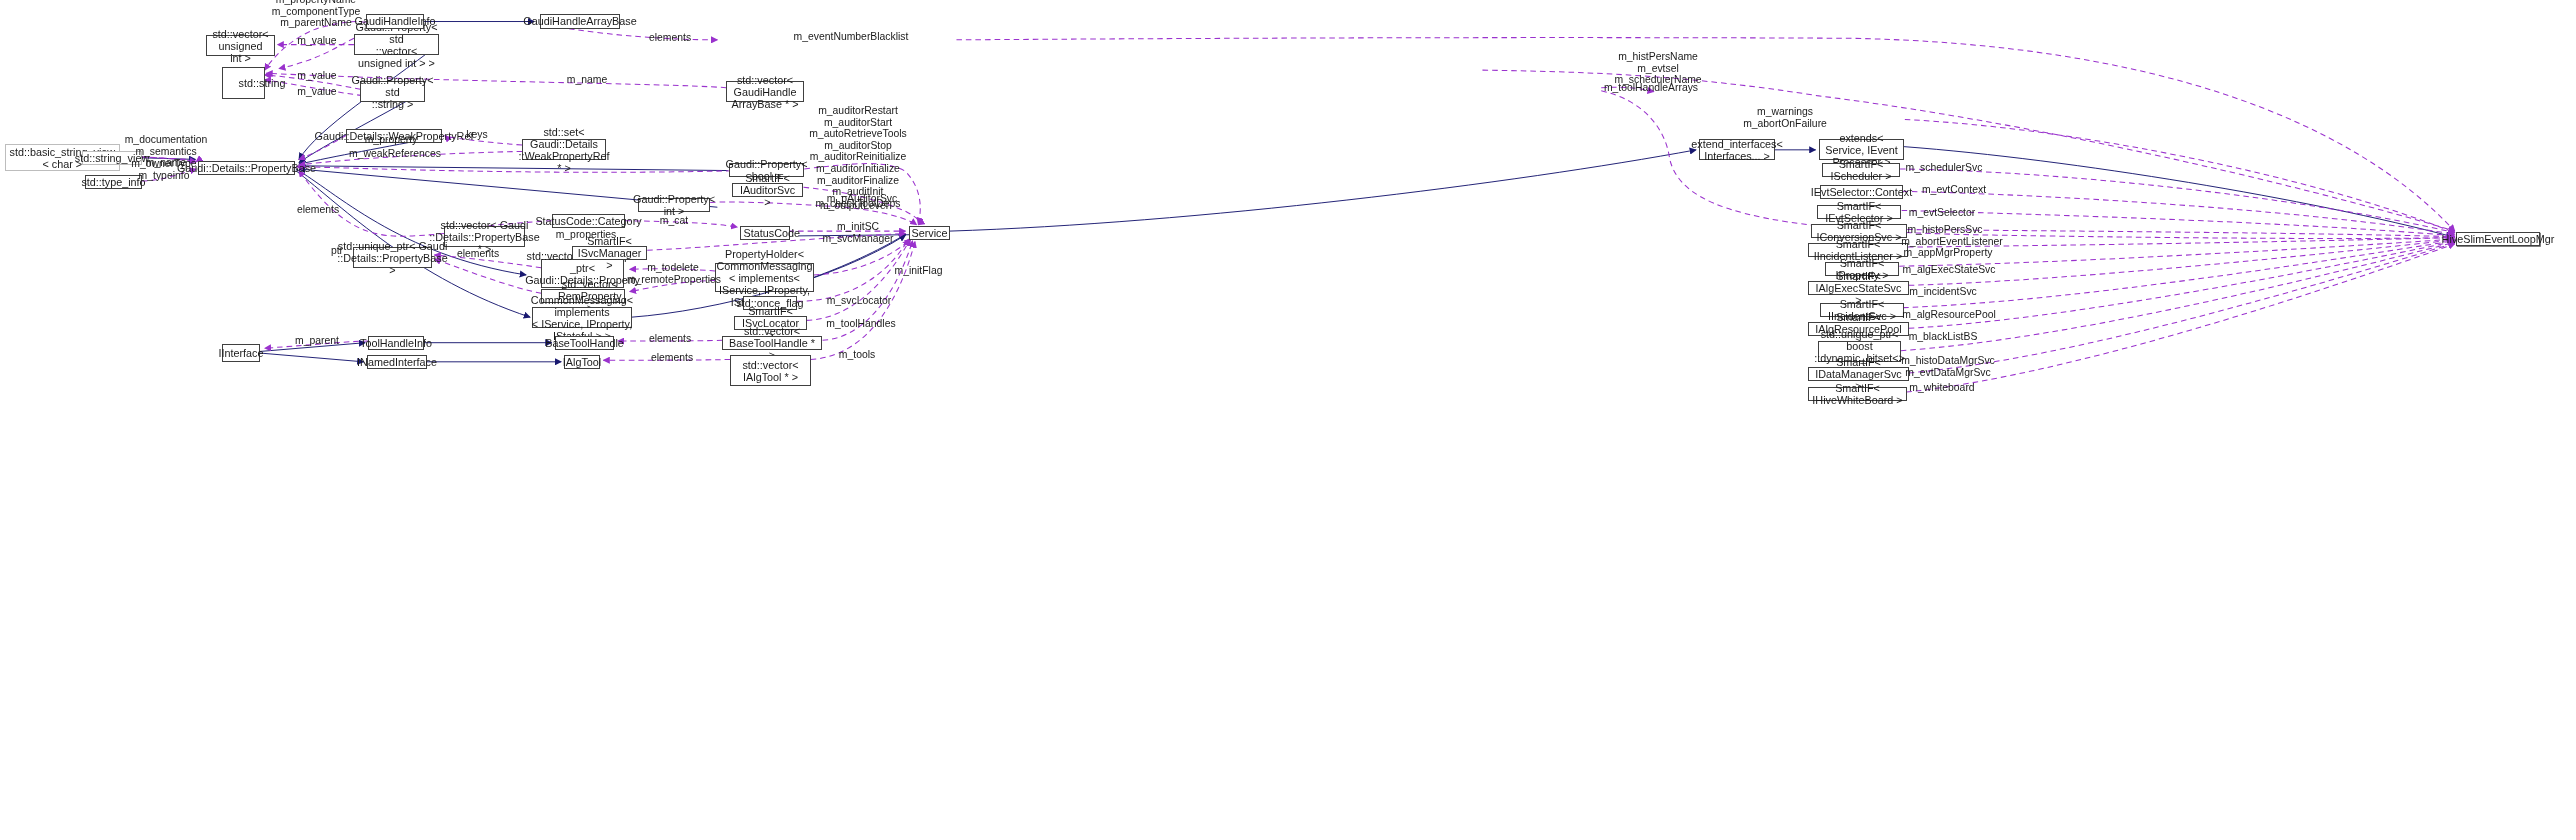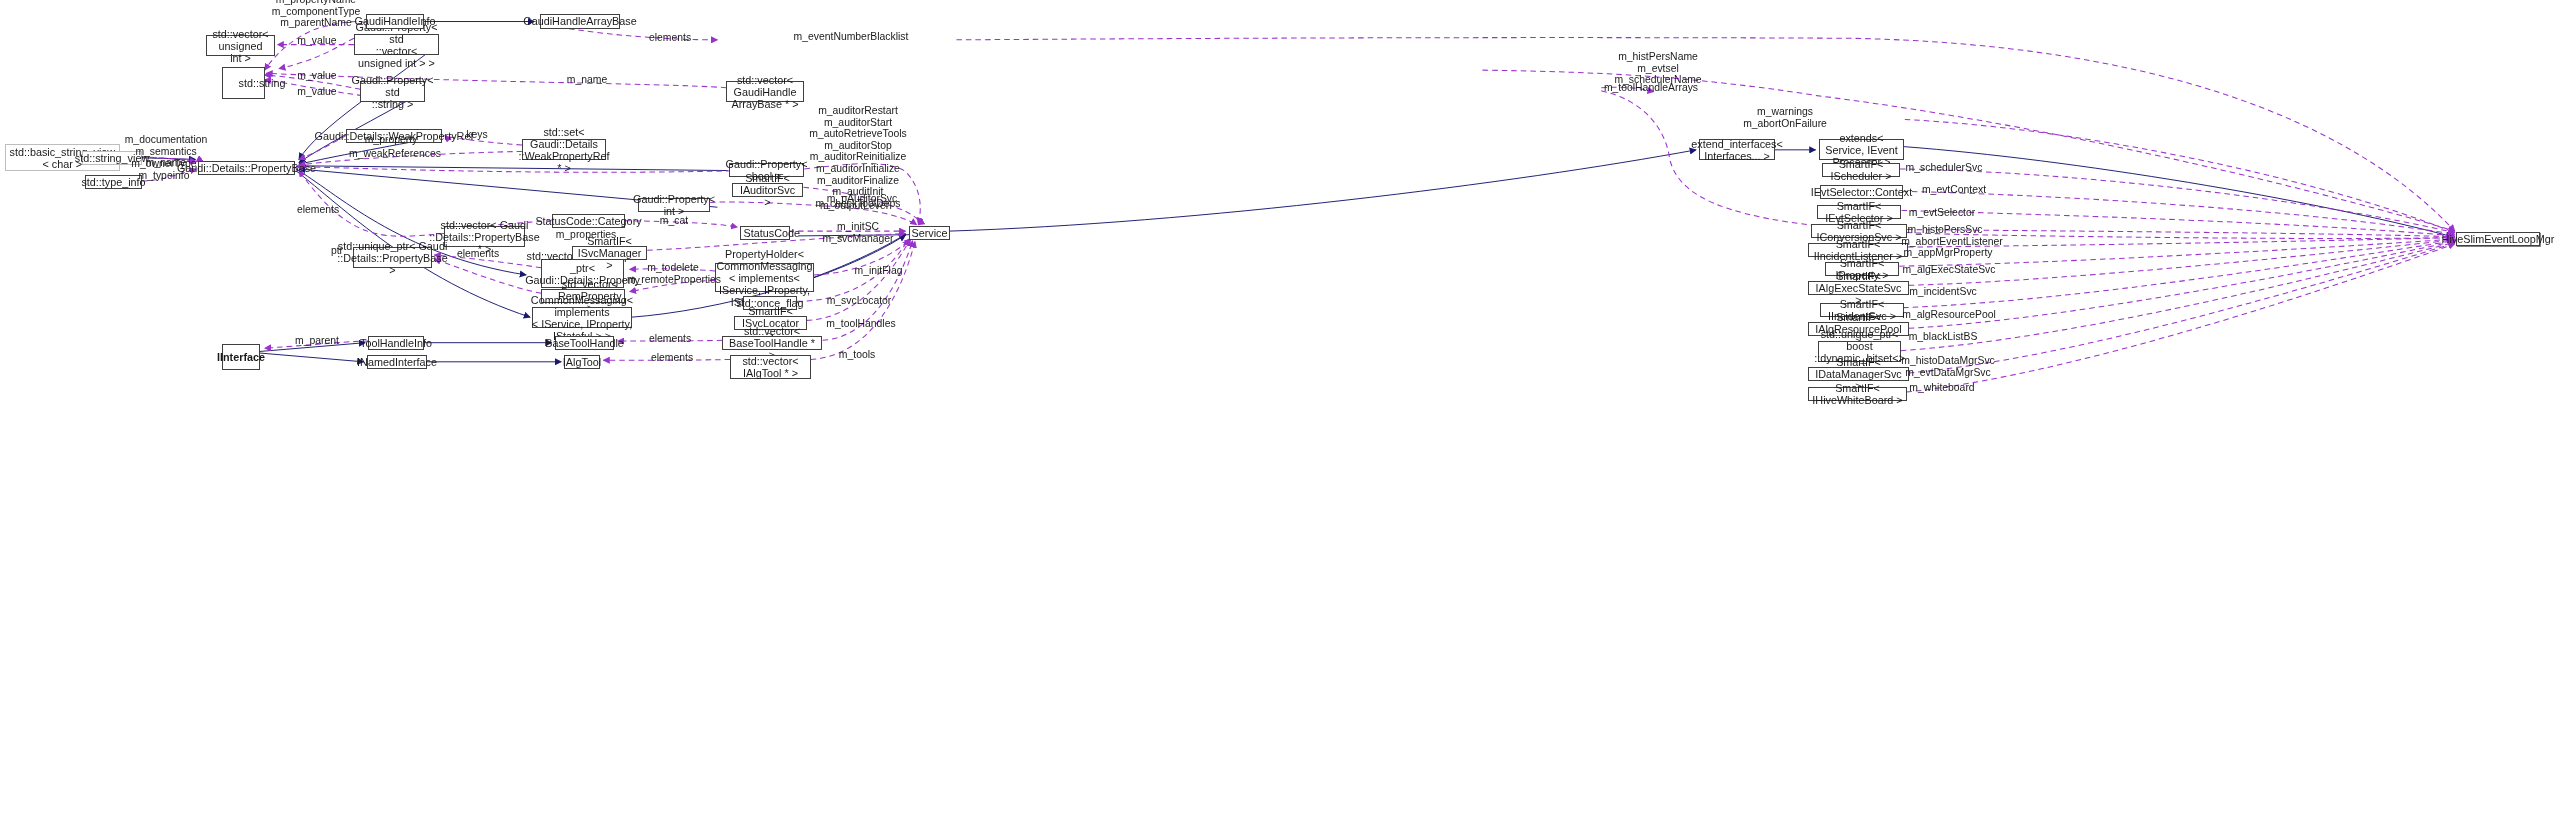--- a/index.html
+++ b/index.html
@@ -190,27 +190,27 @@
       <div class="node plain" style="left: 729px; top: 163px; width: 75px; height: 14.3px;">Gaudi::Property&lt; bool &gt;</div>
       <div class="node plain" style="left: 732px; top: 183px; width: 71px; height: 14.3px;">SmartIF&lt; IAuditorSvc &gt;</div>
       <div class="node plain" style="left: 638px; top: 198px; width: 72px; height: 14.3px;">Gaudi::Property&lt; int &gt;</div>
       <div class="node plain" style="left: 572px; top: 246px; width: 75px; height: 14.3px;">SmartIF&lt; ISvcManager &gt;</div>
       <div class="node plain" style="left: 715px; top: 263px; width: 99px; height: 29px;">PropertyHolder&lt; CommonMessaging
 &lt; implements&lt; IService, IProperty,
 IStateful &gt; &gt; &gt;</div>
       <div class="node plain" style="left: 743px; top: 296px; width: 54px; height: 14.3px;">std::once_flag</div>
       <div class="node plain" style="left: 734px; top: 316px; width: 73px; height: 14.3px;">SmartIF&lt; ISvcLocator &gt;</div>
       <div class="node plain" style="left: 909px; top: 226px; width: 41px; height: 14.3px;">Service</div>
-      <div class="node plain" style="left: 222px; top: 344px; width: 38px; height: 26px; font-weight: bold;">IInterface</div>
+      <div class="node plain" style="left: 222px; top: 344px; width: 38px; height: 18px;">IInterface</div>
       <div class="node plain" style="left: 368px; top: 336px; width: 56px; height: 14.3px;">ToolHandleInfo</div>
       <div class="node plain" style="left: 367px; top: 355px; width: 60px; height: 14.3px;">INamedInterface</div>
       <div class="node plain" style="left: 555px; top: 336px; width: 59px; height: 14.3px;">BaseToolHandle</div>
       <div class="node plain" style="left: 564px; top: 355px; width: 36px; height: 14.3px;">IAlgTool</div>
       <div class="node plain" style="left: 722px; top: 336px; width: 100px; height: 14.3px;">std::vector&lt; BaseToolHandle * &gt;</div>
-      <div class="node plain" style="left: 730px; top: 355px; width: 81px; height: 24px;">std::vector&lt; IAlgTool * &gt;</div>
+      <div class="node plain" style="left: 730px; top: 355px; width: 81px; height: 31px;">std::vector&lt; IAlgTool * &gt;</div>
       <div class="node plain" style="left: 726px; top: 81px; width: 78px; height: 21px;">std::vector&lt; GaudiHandle
 ArrayBase * &gt;</div>
       <div class="node plain" style="left: 1699px; top: 139px; width: 76px; height: 21px;">extend_interfaces&lt;
 Interfaces... &gt;</div>
       <div class="node plain" style="left: 1819px; top: 139px; width: 85px; height: 21px;">extends&lt; Service, IEvent
 Processor &gt;</div>
       <div class="node plain" style="left: 1822px; top: 163px; width: 78px; height: 14.3px;">SmartIF&lt; IScheduler &gt;</div>
       <div class="node plain" style="left: 1820px; top: 185px; width: 83px; height: 14.3px;">IEvtSelector::Context</div>
       <div class="node plain" style="left: 1817px; top: 205px; width: 84px; height: 14.3px;">SmartIF&lt; IEvtSelector &gt;</div>
       <div class="node plain" style="left: 1811px; top: 224px; width: 96px; height: 14.3px;">SmartIF&lt; IConversionSvc &gt;</div>
@@ -262,21 +262,21 @@
       <div class="edge-label" style="left: 318px; top: 210px;">elements</div>
       <div class="edge-label" style="left: 854px; top: 206px;">m_outputLevel</div>
       <div class="edge-label" style="left: 674px; top: 221px;">m_cat</div>
       <div class="edge-label" style="left: 858px; top: 233px;">m_initSC
 m_svcManager</div>
       <div class="edge-label" style="left: 586px; top: 235px;">m_properties</div>
       <div class="edge-label" style="left: 318px; top: 251px; padding-left: 38px;">ptr</div>
       <div class="edge-label" style="left: 478px; top: 254px;">elements</div>
       <div class="edge-label" style="left: 673px; top: 268px;">m_todelete</div>
       <div class="edge-label" style="left: 674px; top: 280px;">m_remoteProperties</div>
-      <div class="edge-label" style="left: 859px; top: 271px; padding-left: 39px;">m_initFlag</div>
+      <div class="edge-label" style="left: 899px; top: 271px; padding-left: 39px;">m_initFlag</div>
       <div class="edge-label" style="left: 859px; top: 301px;">m_svcLocator</div>
       <div class="edge-label" style="left: 861px; top: 324px;">m_toolHandles</div>
       <div class="edge-label" style="left: 317px; top: 341px;">m_parent</div>
       <div class="edge-label" style="left: 670px; top: 339px;">elements</div>
       <div class="edge-label" style="left: 672px; top: 358px;">elements</div>
       <div class="edge-label" style="left: 857px; top: 355px;">m_tools</div>
       <div class="edge-label" style="left: 1944px; top: 168px;">m_schedulerSvc</div>
       <div class="edge-label" style="left: 1942px; top: 190px; padding-left: 24px;">m_evtContext</div>
       <div class="edge-label" style="left: 1942px; top: 213px;">m_evtSelector</div>
       <div class="edge-label" style="left: 1945px; top: 230px;">m_histoPersSvc</div>

